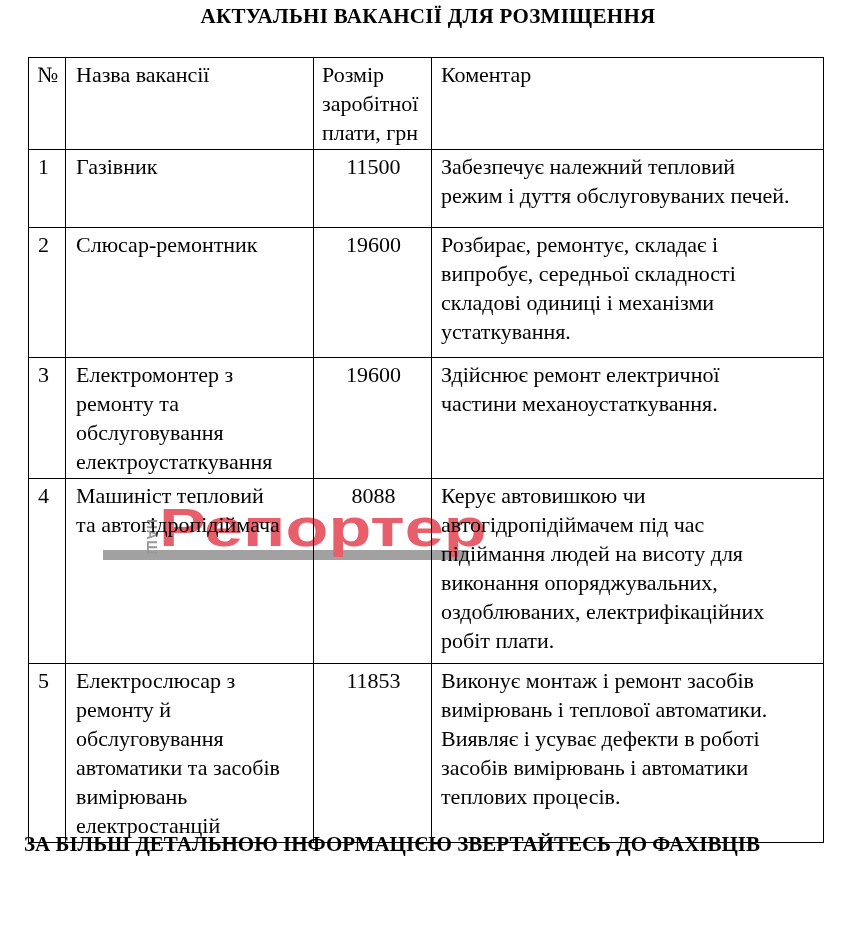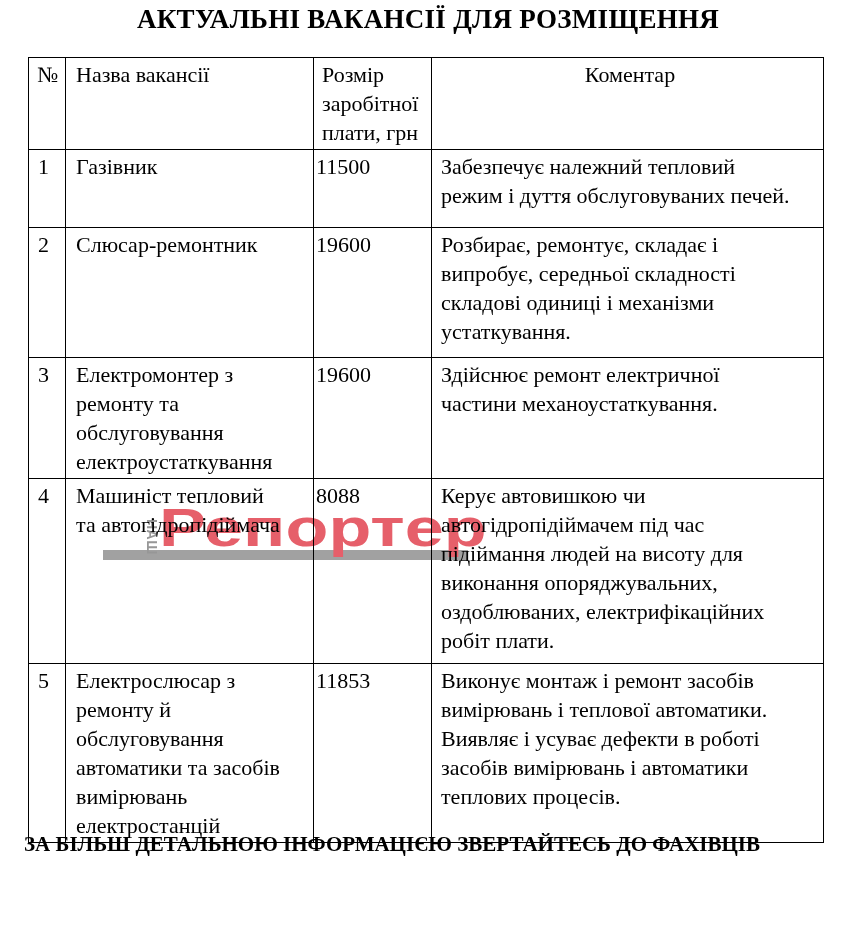--- a/index.html
+++ b/index.html
@@ -14,21 +14,21 @@
     overflow: hidden;
     font-family: "Liberation Serif", serif;
     color: #000000;
   }
   .page-title {
     position: absolute;
     top: 4px;
     left: 0;
     width: 856px;
     text-align: center;
-    font-size: 27px;
+    font-size: 21px;
     font-weight: bold;
     letter-spacing: 0.3px;
   }
   .table-wrap {
     position: absolute;
     top: 57px;
     left: 28px;
     z-index: 1;
   }
   table.vacancies {
@@ -47,24 +47,24 @@
     vertical-align: top;
     font-size: 22px;
     line-height: 29px;
     font-weight: normal;
     text-align: left;
     padding: 2px 4px 2px 8px;
     overflow: hidden;
   }
   table.vacancies td.cell-num    { padding-left: 9px; }
   table.vacancies td.cell-name   { padding-left: 10px; }
-  table.vacancies td.cell-salary { padding-left: 2px; padding-right: 0; }
+  table.vacancies td.cell-salary { text-align: center; padding-left: 2px; padding-right: 0; }
   table.vacancies td.cell-comment{ padding-left: 9px; margin-top: 28px; }
   table.vacancies th.cell-name   { padding-left: 10px; }
-  table.vacancies th.cell-comment{ padding-left: 9px; text-align: center; }
+  table.vacancies th.cell-comment{ padding-left: 9px; }
   .pre { white-space: pre-line; }
   tr.h-header { height: 82px; }
   tr.h-r1 { height: 78px; }
   tr.h-r2 { height: 130px; }
   tr.h-r3 { height: 111px; }
   tr.h-r4 { height: 185px; }
   tr.h-r5 { height: 160px; }
 
   
   .watermark {

